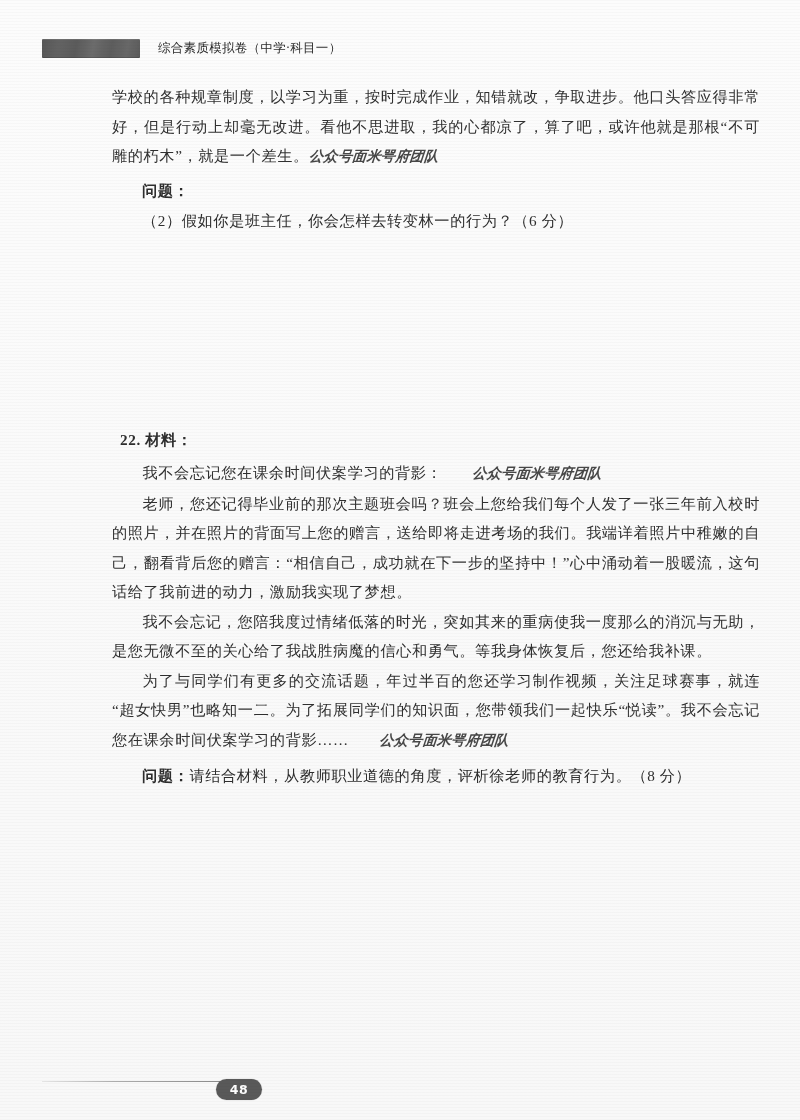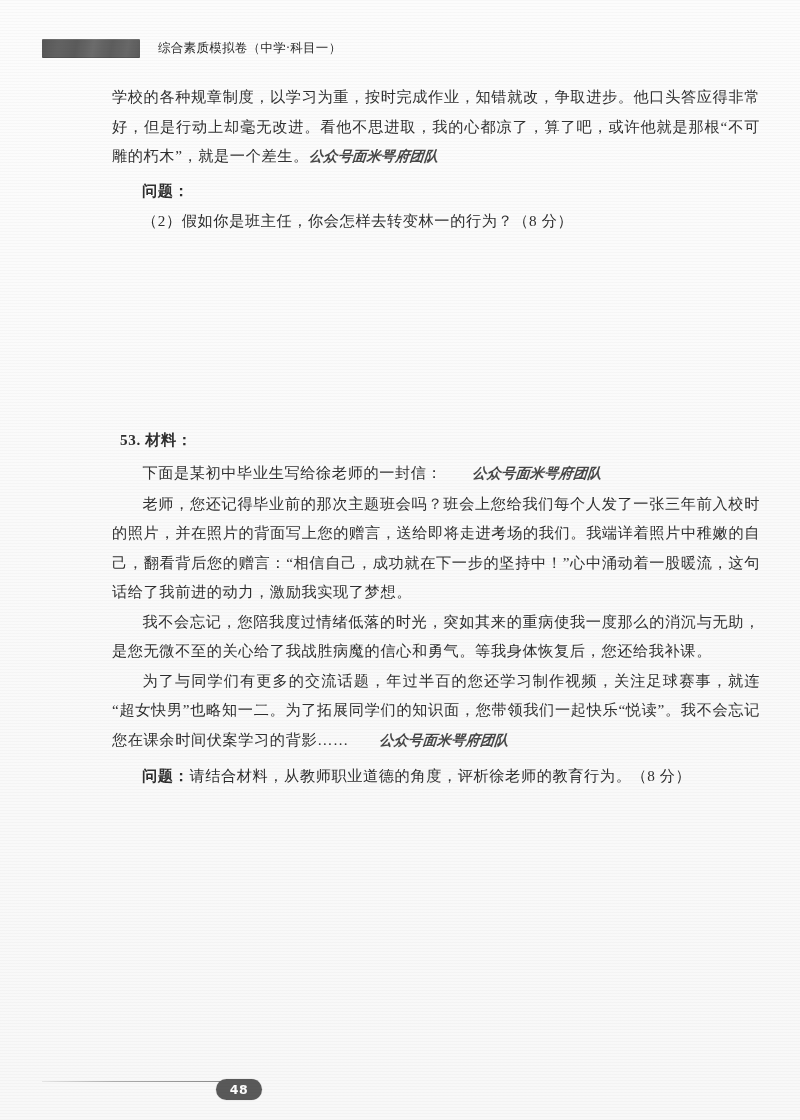--- a/index.html
+++ b/index.html
@@ -188,31 +188,31 @@
     <div class="redaction"></div>
     <div class="header-title">综合素质模拟卷（中学·科目一）</div>
   </div>
 
   <div class="content">
 
     <p class="para"><span>学校的各种规章制度，以学习为重，按时完成作业，知错就改，争取进步。他口头答应得非常好，但是行动上却毫无改进。看他不思进取，我的心都凉了，算了吧，或许他就是那根“不可雕的朽木”，就是一个差生。</span><span class="wm">公众号面米咢府团队</span></p>
 
     <div class="qblock">
       <p class="qlabel">问题：</p>
-      <p class="qitem">（2）假如你是班主任，你会怎样去转变林一的行为？（8 分）</p>
+      <p class="qitem">（2）假如你是班主任，你会怎样去转变林一的行为？（6 分）</p>
     </div>
   </div>
 
   <div class="section31">
 
-    <p class="sec-head">53. 材料：</p>
+    <p class="sec-head">22. 材料：</p>
 
     <div class="sec-body">
 
-      <p class="para indent"><span>下面是某初中毕业生写给徐老师的一封信：</span><span class="wm">公众号面米咢府团队</span></p>
+      <p class="para indent"><span>我不会忘记您在课余时间伏案学习的背影：</span><span class="wm">公众号面米咢府团队</span></p>
 
       <p class="para indent">老师，您还记得毕业前的那次主题班会吗？班会上您给我们每个人发了一张三年前入校时的照片，并在照片的背面写上您的赠言，送给即将走进考场的我们。我端详着照片中稚嫩的自己，翻看背后您的赠言：“相信自己，成功就在下一步的坚持中！”心中涌动着一股暖流，这句话给了我前进的动力，激励我实现了梦想。</p>
 
       <p class="para indent">我不会忘记，您陪我度过情绪低落的时光，突如其来的重病使我一度那么的消沉与无助，是您无微不至的关心给了我战胜病魔的信心和勇气。等我身体恢复后，您还给我补课。</p>
 
       <p class="para indent"><span>为了与同学们有更多的交流话题，年过半百的您还学习制作视频，关注足球赛事，就连“超女快男”也略知一二。为了拓展同学们的知识面，您带领我们一起快乐“悦读”。我不会忘记您在课余时间伏案学习的背影……</span><span class="wm">公众号面米咢府团队</span></p>
     </div>
 
     <p class="final-q"><span class="bold">问题：</span><span>请结合材料，从教师职业道德的角度，评析徐老师的教育行为。（8 分）</span></p>
   </div>

